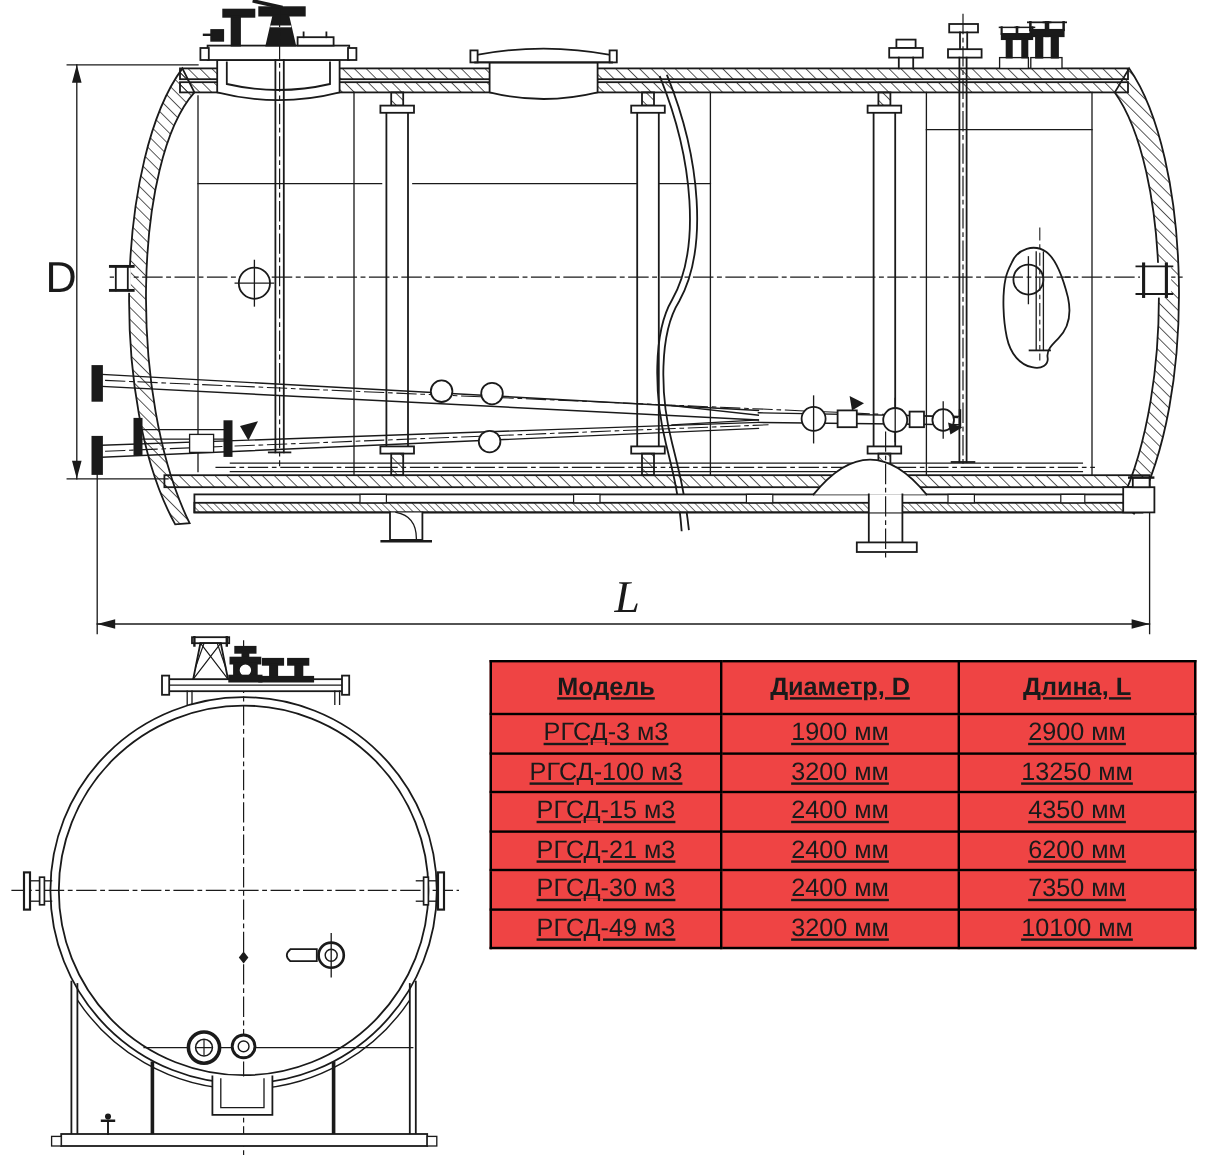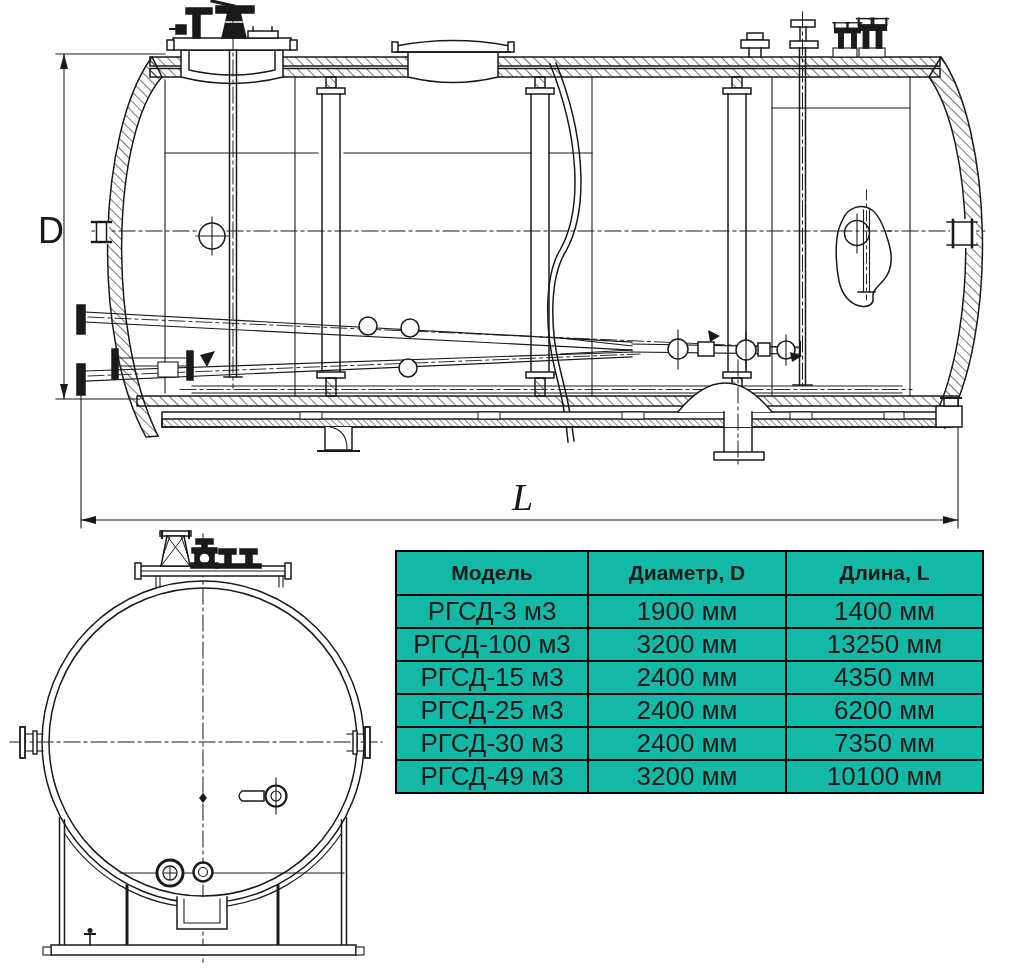--- a/index.html
+++ b/index.html
@@ -1,26 +1,26 @@
 <!DOCTYPE html>
 <html><head>
 <meta charset="utf-8">
 <style>
   html,body{margin:0;padding:0;background:#ffffff;}
   .canvas{position:relative;width:1010px;height:968px;background:#ffffff;overflow:hidden;
           font-family:"Liberation Sans",sans-serif;color:#1a1a1a;}
   svg{position:absolute;display:block;}
   #side-view{left:0;top:0;}
   #end-view{left:0;top:530px;}
-  .spec-table{position:absolute;left:395px;top:550px;border-collapse:collapse;table-layout:fixed;
-              background:#14b8a6;}
+  .spec-table{position:absolute;left:408px;top:550px;border-collapse:collapse;table-layout:fixed;
+              background:#ef4444;text-decoration:underline;}
   .spec-table th,.spec-table td{border:2px solid #000;text-align:center;vertical-align:middle;
               padding:0;color:#1a1a1a;overflow:hidden;white-space:nowrap;}
   .spec-table th{height:42px;font-size:21px;font-weight:bold;}
-  .spec-table td{height:30.5px;font-size:26px;font-weight:normal;}
+  .spec-table td{height:30.5px;font-size:21px;font-weight:normal;}
   .dim-label{font-family:"Liberation Sans",sans-serif;font-size:36px;fill:#1a1a1a;}
   .dim-label-italic{font-family:"Liberation Serif",serif;font-style:italic;font-size:38px;fill:#1a1a1a;}
 </style>
 </head>
 <body>
 
 <div class="canvas">
 
 <svg id="side-view" width="1010" height="545" viewBox="0 0 1010 545" stroke="#1a1a1a" fill="none" stroke-width="1.5" stroke-linecap="square">
   <defs>
@@ -387,34 +387,34 @@
     <tr>
       <th>Модель</th>
       <th>Диаметр, D</th>
       <th>Длина, L</th>
     </tr>
   </thead>
   <tbody>
         <tr>
           <td>РГСД-3 м3</td>
           <td>1900 мм</td>
-          <td>1400 мм</td>
+          <td>2900 мм</td>
         </tr>
         <tr>
           <td>РГСД-100 м3</td>
           <td>3200 мм</td>
           <td>13250 мм</td>
         </tr>
         <tr>
           <td>РГСД-15 м3</td>
           <td>2400 мм</td>
           <td>4350 мм</td>
         </tr>
         <tr>
-          <td>РГСД-25 м3</td>
+          <td>РГСД-21 м3</td>
           <td>2400 мм</td>
           <td>6200 мм</td>
         </tr>
         <tr>
           <td>РГСД-30 м3</td>
           <td>2400 мм</td>
           <td>7350 мм</td>
         </tr>
         <tr>
           <td>РГСД-49 м3</td>

